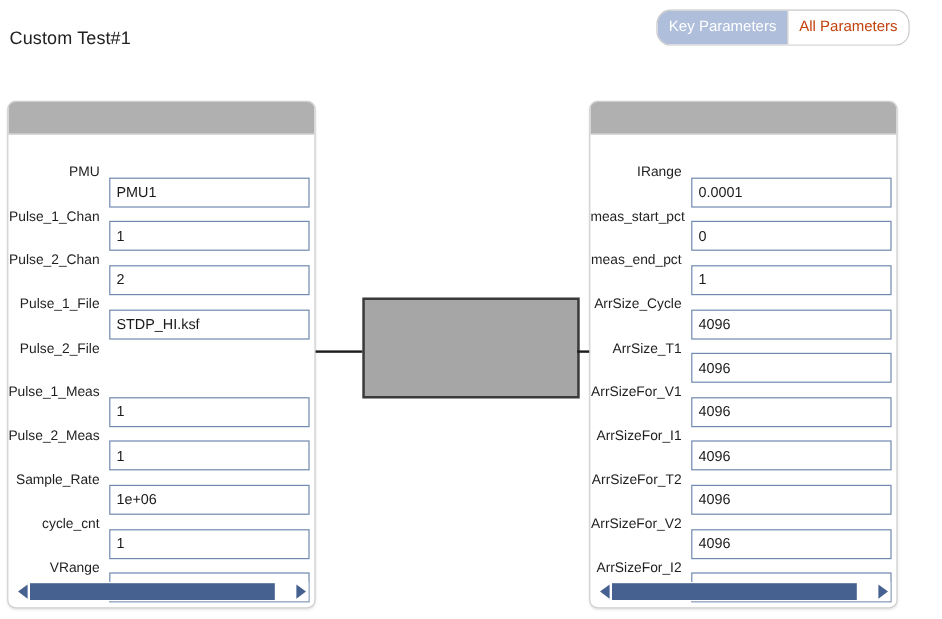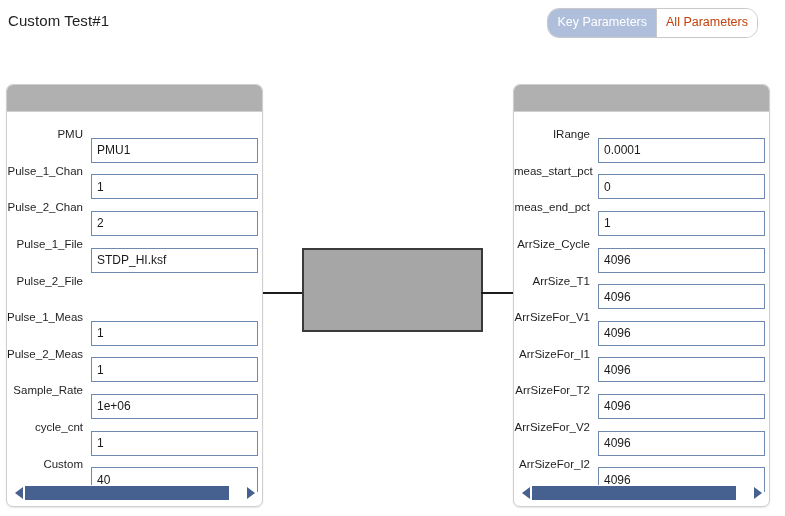--- a/index.html
+++ b/index.html
@@ -13,21 +13,21 @@
     font-family: "Liberation Sans", sans-serif;
     color: #1a1a1a;
     overflow: hidden;
     position: relative;
   }
 
   
   #page-title {
     position: absolute;
     left: 8px;
-    top: 12px;
+    top: 24px;
     font-size: 15px;
     color: #222222;
     letter-spacing: 0.1px;
     white-space: nowrap;
   }
 
   #param-toggle {
     position: absolute;
     right: 27px;
     top: 8px;
@@ -64,30 +64,30 @@
     width: 257px;
     height: 423px;
     background: #ffffff;
     border: 1px solid #cfcfcf;
     border-radius: 7px;
     box-sizing: border-box;
     box-shadow: 0 1px 2px rgba(0,0,0,0.10);
     overflow: hidden;
   }
   #panel-left  { left: 6px; }
-  #panel-right { left: 513px; }
+  #panel-right { left: 491px; }
 
   .panel-header {
     height: 26px;
     background: #b0b0b0;
     border-bottom: 1px solid #cfcfcf;
   }
 
   .panel-body {
-    padding: 4px 9px 0 0;
+    padding: 14px 9px 0 0;
     box-sizing: border-box;
     height: 375px;
   }
 
   .param-row {
     display: flex;
     align-items: center;
     height: 36.6px;
   }
   .param-label {
@@ -232,21 +232,21 @@
       <div class="param-label">Sample_Rate</div>
       <input class="param-input" type="text" value="1e+06" style="">
     </div>
 
     <div class="param-row">
       <div class="param-label">cycle_cnt</div>
       <input class="param-input" type="text" value="1" style="">
     </div>
 
     <div class="param-row">
-      <div class="param-label">Custom</div>
+      <div class="param-label">VRange</div>
       <input class="param-input" type="text" value="40" style="">
     </div>
 
   </div>
 
   <div class="hscrollbar">
     <div class="scroll-arrow left"></div>
     <div class="scroll-track">
       <div class="scroll-thumb" id="left-scroll-thumb" style="width: 93%;"></div>
     </div>

